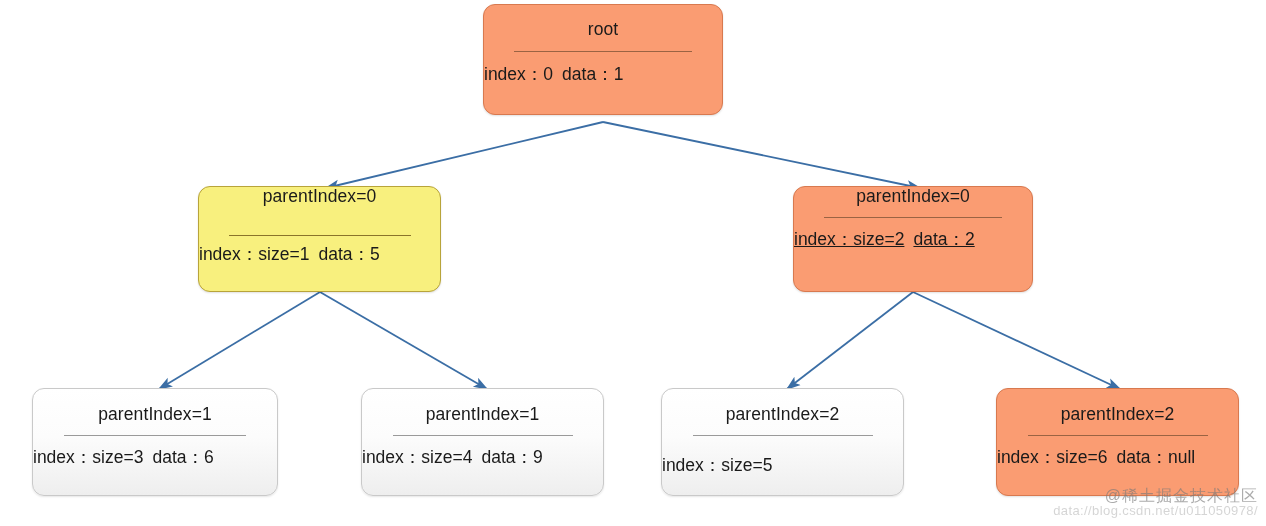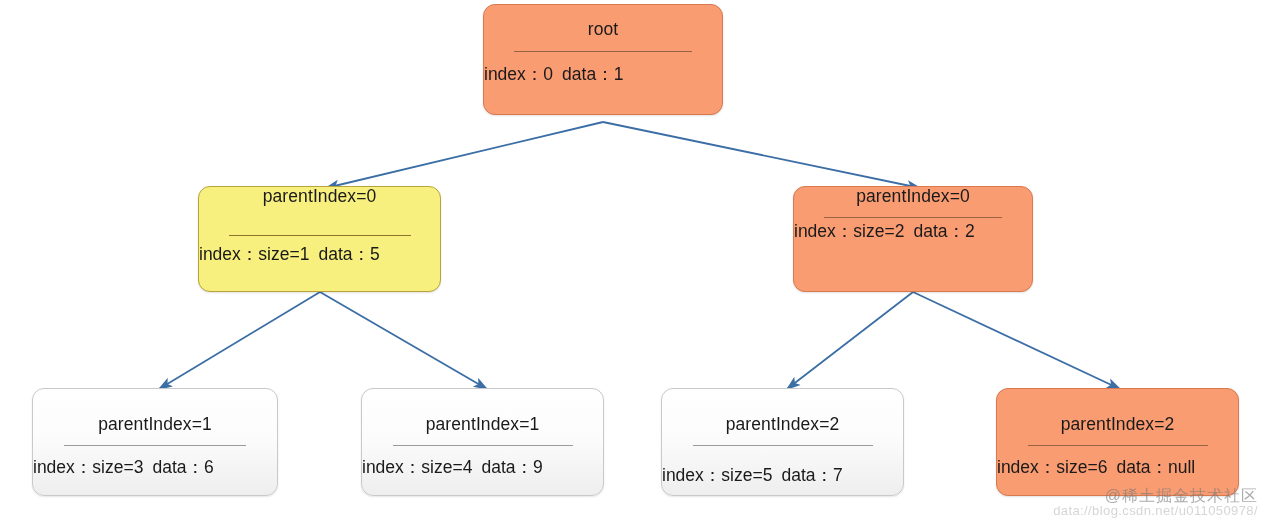--- a/index.html
+++ b/index.html
@@ -80,21 +80,21 @@
   .node.grey {
     background: linear-gradient(180deg, #ffffff 0%, #fcfcfc 45%, #eeeeee 100%);
     border: 1px solid #c9c9c9;
     box-shadow: 0 1px 2px rgba(0,0,0,0.10);
   }
   .node.grey .divider { border-top-color: #9a9a9a; }
 
   
   .node.level1 { padding-top: 16px; }
   .node.level2 { padding-top: 1px; }
-  .node.level3 { padding-top: 27px; }
+  .node.level3 { padding-top: 17px; }
 
   #watermark {
     position: absolute;
     right: 8px;
     bottom: 8px;
     z-index: 5;
     text-align: right;
     pointer-events: none;
   }
   #watermark .wm-main {
@@ -150,21 +150,21 @@
     <div class="divider" style="width:182px; margin-top:29px;"></div>
     <div class="body" style="margin-top:9px;">
       <div class="line">index：size=1</div>
       <div class="line">data：5</div>
     </div>
   </div>
 
   <div class="node orange level2" style="left:793px; top:186px; width:240px; height:106px;">
     <div class="title">parentIndex=0</div>
     <div class="divider" style="width:178px; margin-top:11px;"></div>
-    <div class="body" style="margin-top:4px;">
+    <div class="body" style="margin-top:12px;text-decoration:underline;">
       <div class="line">index：size=2</div>
       <div class="line">data：2</div>
     </div>
   </div>
 
   <div class="node grey level3" style="left:32px; top:388px; width:246px; height:108px;">
     <div class="title">parentIndex=1</div>
     <div class="divider" style="width:182px; margin-top:11px;"></div>
     <div class="body" style="margin-top:12px;">
       <div class="line">index：size=3</div>
@@ -179,21 +179,20 @@
       <div class="line">index：size=4</div>
       <div class="line">data：9</div>
     </div>
   </div>
 
   <div class="node grey level3" style="left:661px; top:388px; width:243px; height:108px;">
     <div class="title">parentIndex=2</div>
     <div class="divider" style="width:180px; margin-top:11px;"></div>
     <div class="body" style="margin-top:20px;">
       <div class="line">index：size=5</div>
-      <div class="line">data：7</div>
     </div>
   </div>
 
   <div class="node orange level3" style="left:996px; top:388px; width:243px; height:108px;">
     <div class="title">parentIndex=2</div>
     <div class="divider" style="width:180px; margin-top:11px;"></div>
     <div class="body" style="margin-top:12px;">
       <div class="line">index：size=6</div>
       <div class="line">data：null</div>
     </div>

